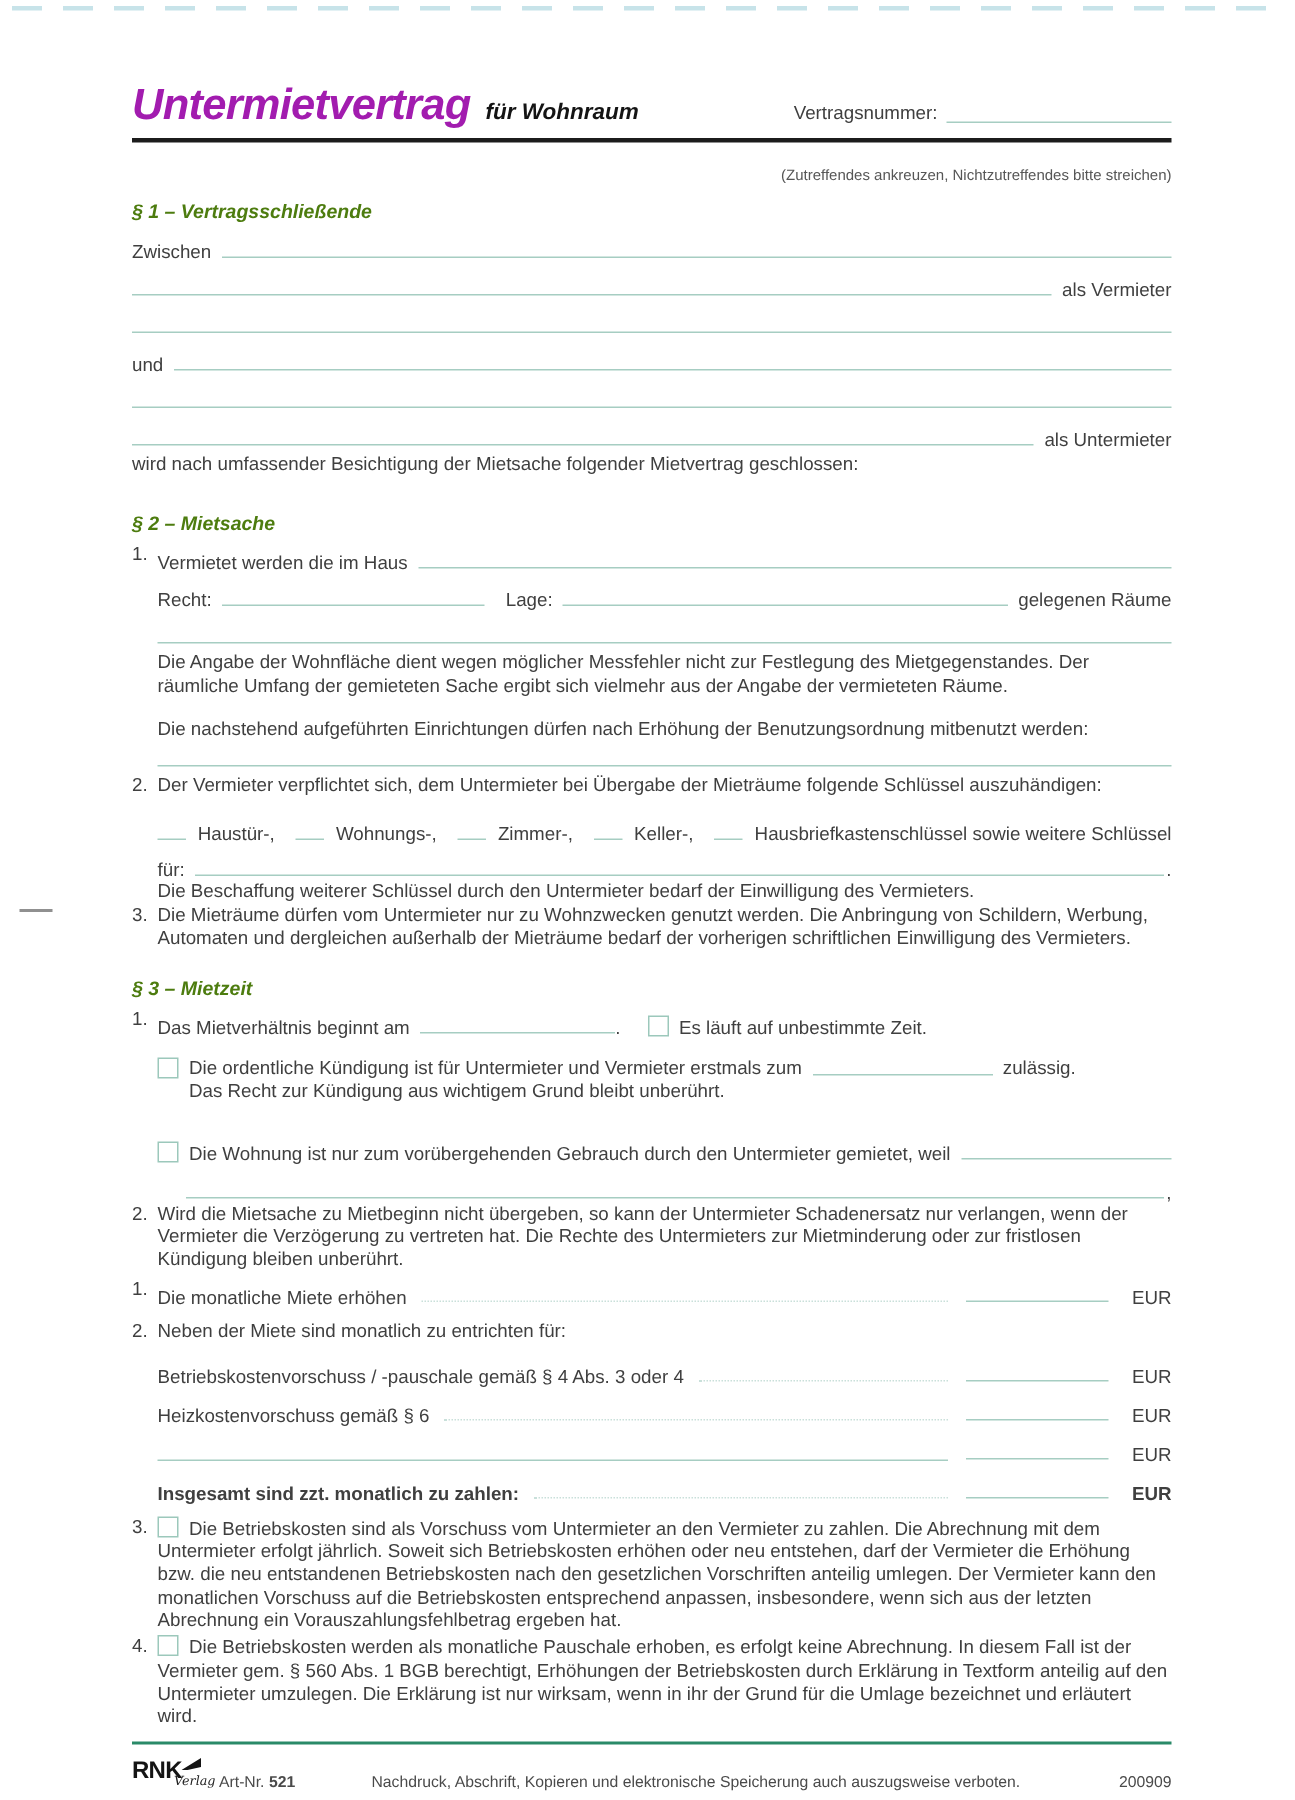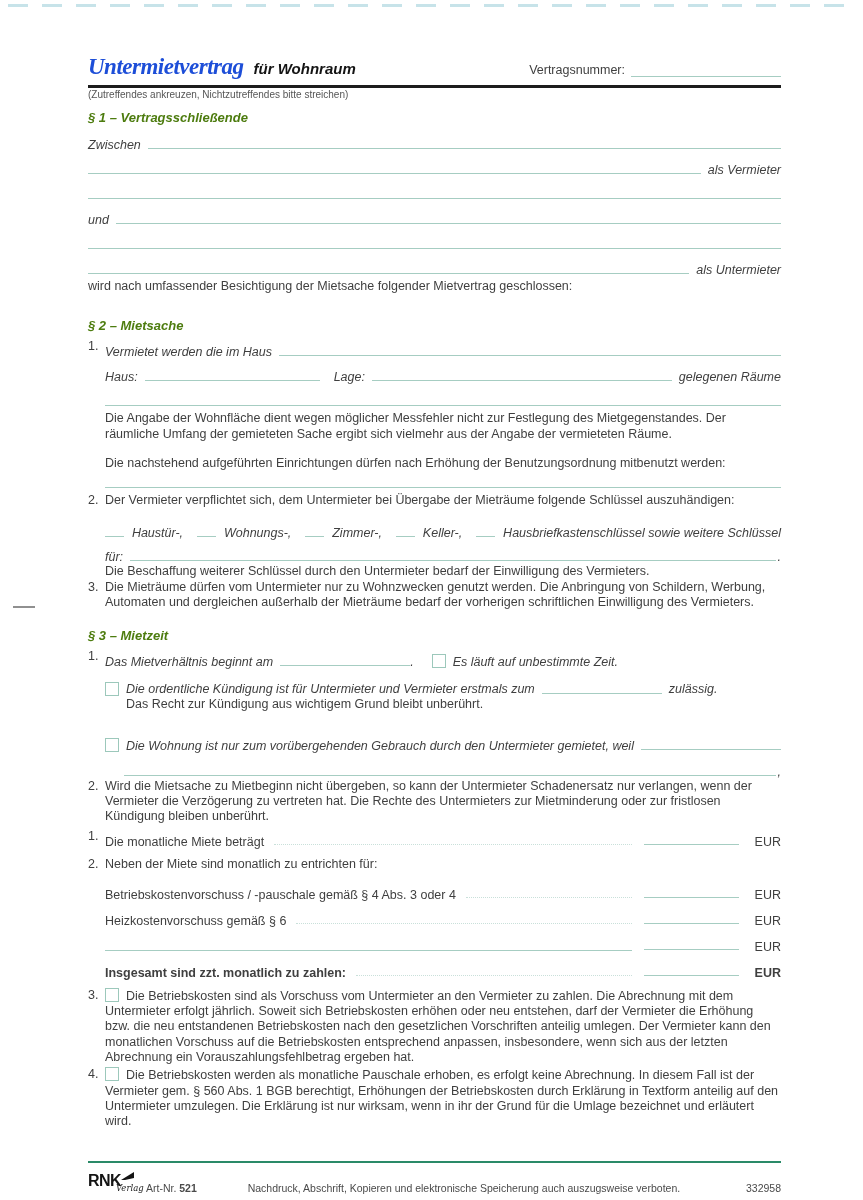--- a/index.html
+++ b/index.html
@@ -9,32 +9,32 @@
   }
   .perforation {
     position:absolute; top:4px; left:8px; right:8px; height:3px;
     background:repeating-linear-gradient(90deg,#c7e3e9 0 20px, transparent 20px 34px);
   }
   .fold-mark { position:absolute; left:13px; top:606px; width:22px; height:2px; background:#909090; }
   .content { position:absolute; left:88px; top:0; width:693px; }
 
   
   .header-row { display:flex; align-items:baseline; margin-top:54px; }
-  .title { font-size:23px; font-weight:bold; font-style:italic; color:#1d4ed8; letter-spacing:-0.5px; white-space:nowrap;font-family:Liberation Serif, serif; }
+  .title { font-size:29px; font-weight:bold; font-style:italic; color:#a21caf; letter-spacing:-0.5px; white-space:nowrap; }
   .subtitle { font-size:15px; font-weight:bold; font-style:italic; color:#141414; margin-left:10px; white-space:nowrap; }
   .vnr { margin-left:auto; display:flex; align-items:flex-end; font-size:12.5px; }
   .vnr-line { width:150px; border-bottom:1px solid #a6cdc2; margin-left:6px; height:12px; }
   .black-rule { border-bottom:3px solid #1c1c1c; margin-top:5px; }
-  .instruction { font-size:10px; color:#565656; margin-top:1px; }
+  .instruction { font-size:10px; color:#565656; margin-top:17px;text-align:right; }
 
   
   .sec-heading { color:#4d7c0f; font-weight:bold; font-style:italic; font-size:13px; }
 
   
-  .frow { display:flex; align-items:flex-end; height:25px; font-size:12.5px;font-style:italic; }
+  .frow { display:flex; align-items:flex-end; height:25px; font-size:12.5px; }
   .frow .lbl { white-space:nowrap; margin-right:7px; }
   .fill { flex:1; border-bottom:1px solid #a6cdc2; margin-bottom:3px; }
   .fill-fixed { border-bottom:1px solid #a6cdc2; margin-bottom:3px; }
   .suffix { white-space:nowrap; margin-left:7px; }
   .para { font-size:12.5px; line-height:15.3px; }
 
   .item { display:flex; font-size:12.5px; }
   .inum { width:17px; flex:none; }
   .ibody { flex:1; min-width:0; }
 
@@ -120,21 +120,21 @@
     <div class="sec-heading mt24">§ 2 – Mietsache</div>
 
     <div class="item mt6">
       <span class="inum">1.</span>
       <div class="ibody">
         <div class="frow" style="height:20px;">
           <span class="lbl">Vermietet werden die im Haus</span>
           <span class="fill"></span>
         </div>
         <div class="frow">
-          <span class="lbl">Haus:</span>
+          <span class="lbl">Recht:</span>
           <span class="fill" style="max-width:175px;"></span>
           <span class="lbl" style="margin-left:14px;">Lage:</span>
           <span class="fill"></span>
           <span class="suffix">gelegenen Räume</span>
         </div>
         <div class="frow">
             <span class="fill"></span>
           </div>
         <div class="para mt2">Die Angabe der Wohnfläche dient wegen möglicher Messfehler nicht zur Festlegung des Mietgegenstandes. Der räumliche Umfang der gemieteten Sache ergibt sich vielmehr aus der Angabe der vermieteten Räume.</div>
         <div class="para mt14">Die nachstehend aufgeführten Einrichtungen dürfen nach Erhöhung der Benutzungsordnung mitbenutzt werden:</div>
@@ -217,21 +217,21 @@
 
     <div class="item">
       <span class="inum">2.</span>
       <div class="ibody para">Wird die Mietsache zu Mietbeginn nicht übergeben, so kann der Untermieter Schadenersatz nur verlangen, wenn der Vermieter die Verzögerung zu vertreten hat. Die Rechte des Untermieters zur Mietminderung oder zur fristlosen Kündigung bleiben unberührt.</div>
     </div>
 
 
     <div class="item mt4">
       <span class="inum">1.</span>
       <div class="ibody amount-row" style="height:20px;">
-        <span>Die monatliche Miete beträgt</span>
+        <span>Die monatliche Miete erhöhen</span>
         <span class="leader"></span>
         <span class="shortline"></span>
         <span class="eur">EUR</span>
       </div>
     </div>
 
     <div class="item mt8">
       <span class="inum">2.</span>
       <div class="ibody">
         <div class="para">Neben der Miete sind monatlich zu entrichten für:</div>
@@ -284,16 +284,16 @@
         <svg class="rnk-flag" width="13" height="8" viewBox="0 0 13 8">
           <polygon points="0,8 13,0 13,6 4,8" fill="#141414"></polygon>
         </svg>
         <span class="rnk-verlag">Verlag</span>
       </span>
       <span class="art">
         <span>Art-Nr.</span>
         <span class="bold">521</span>
       </span>
       <span class="notice">Nachdruck, Abschrift, Kopieren und elektronische Speicherung auch auszugsweise verboten.</span>
-      <span class="code">332958</span>
+      <span class="code">200909</span>
     </div>
   </div>
 </div>
 
 </body></html>

